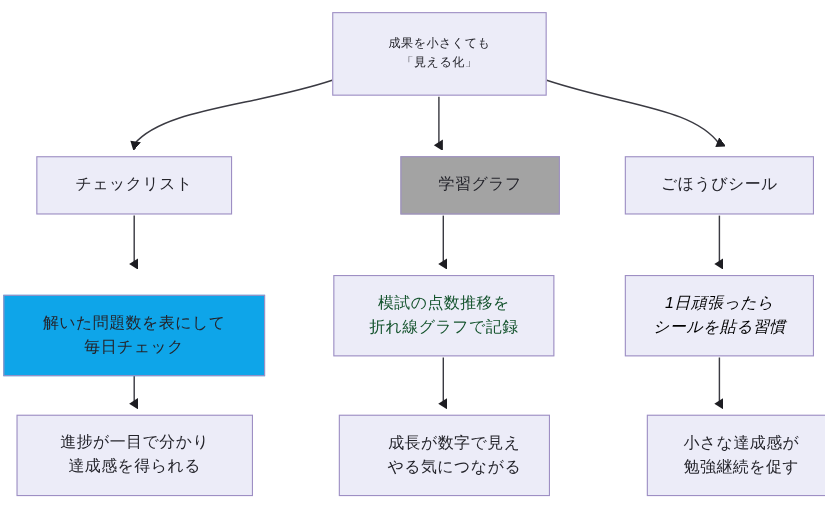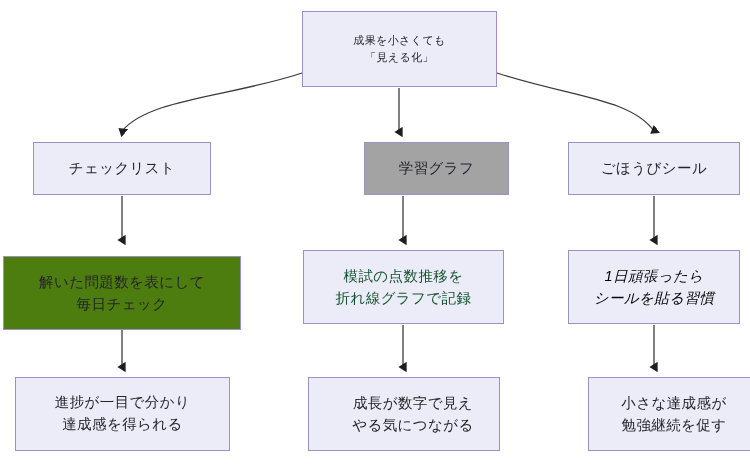--- a/index.html
+++ b/index.html
@@ -72,21 +72,21 @@
         <path d="M 654 325 L 654 367" fill="none" stroke="#3a3a42" stroke-width="1.3" marker-end="url(#arrowhead)"></path>
       </g>
   </svg>
 
   <div id="nodes-group">
       <div class="node root" style="left: 302px; top: 11px; width: 195px; height: 76px; background: rgb(236, 236, 248); border-color: rgb(158, 143, 196); color: rgb(36, 36, 43);"><span class="node-label">成果を小さくても
 「見える化」</span></div>
       <div class="node" style="left: 33px; top: 142px; width: 178px; height: 53px; background: rgb(236, 236, 248); border-color: rgb(158, 143, 196); color: rgb(36, 36, 43);"><span class="node-label">チェックリスト</span></div>
       <div class="node" style="left: 331px; top: 142px; width: 145px; height: 53px; background: #a3a3a3; border-color: rgb(158, 143, 196); color: rgb(36, 36, 43); margin-left: 33px;"><span class="node-label">学習グラフ</span></div>
       <div class="node" style="left: 568px; top: 142px; width: 172px; height: 53px; background: rgb(236, 236, 248); border-color: rgb(158, 143, 196); color: rgb(36, 36, 43);"><span class="node-label">ごほうびシール</span></div>
-      <div class="node" style="left: 3px; top: 256px; width: 238px; height: 74px; background: #4d7c0f; border-color: rgb(158, 143, 196); color: rgb(36, 36, 43);"><span class="node-label">解いた問題数を表にして
+      <div class="node" style="left: 3px; top: 268px; width: 238px; height: 74px; background: #0ea5e9; border-color: rgb(158, 143, 196); color: rgb(36, 36, 43);"><span class="node-label">解いた問題数を表にして
 毎日チェック</span></div>
       <div class="node" style="left: 303px; top: 250px; width: 201px; height: 74px; background: rgb(236, 236, 248); border-color: rgb(158, 143, 196); color: #14532d;"><span class="node-label">模試の点数推移を
 折れ線グラフで記録</span></div>
       <div class="node" style="left: 568px; top: 250px; width: 172px; height: 74px; background: rgb(236, 236, 248); border-color: rgb(158, 143, 196); color: #000000; font-style: italic;"><span class="node-label">1日頑張ったら
 シールを貼る習慣</span></div>
       <div class="node" style="left: 15px; top: 377px; width: 215px; height: 74px; background: rgb(236, 236, 248); border-color: rgb(158, 143, 196); color: rgb(36, 36, 43); font-family: Liberation Mono, monospace;"><span class="node-label">進捗が一目で分かり
 達成感を得られる</span></div>
       <div class="node" style="left: 308px; top: 377px; width: 192px; height: 74px; background: rgb(236, 236, 248); border-color: rgb(158, 143, 196); color: rgb(36, 36, 43); padding-left: 24px;"><span class="node-label">成長が数字で見え
 やる気につながる</span></div>
       <div class="node" style="left: 588px; top: 377px; width: 172px; height: 74px; background: rgb(236, 236, 248); border-color: rgb(158, 143, 196); color: rgb(36, 36, 43);"><span class="node-label">小さな達成感が

